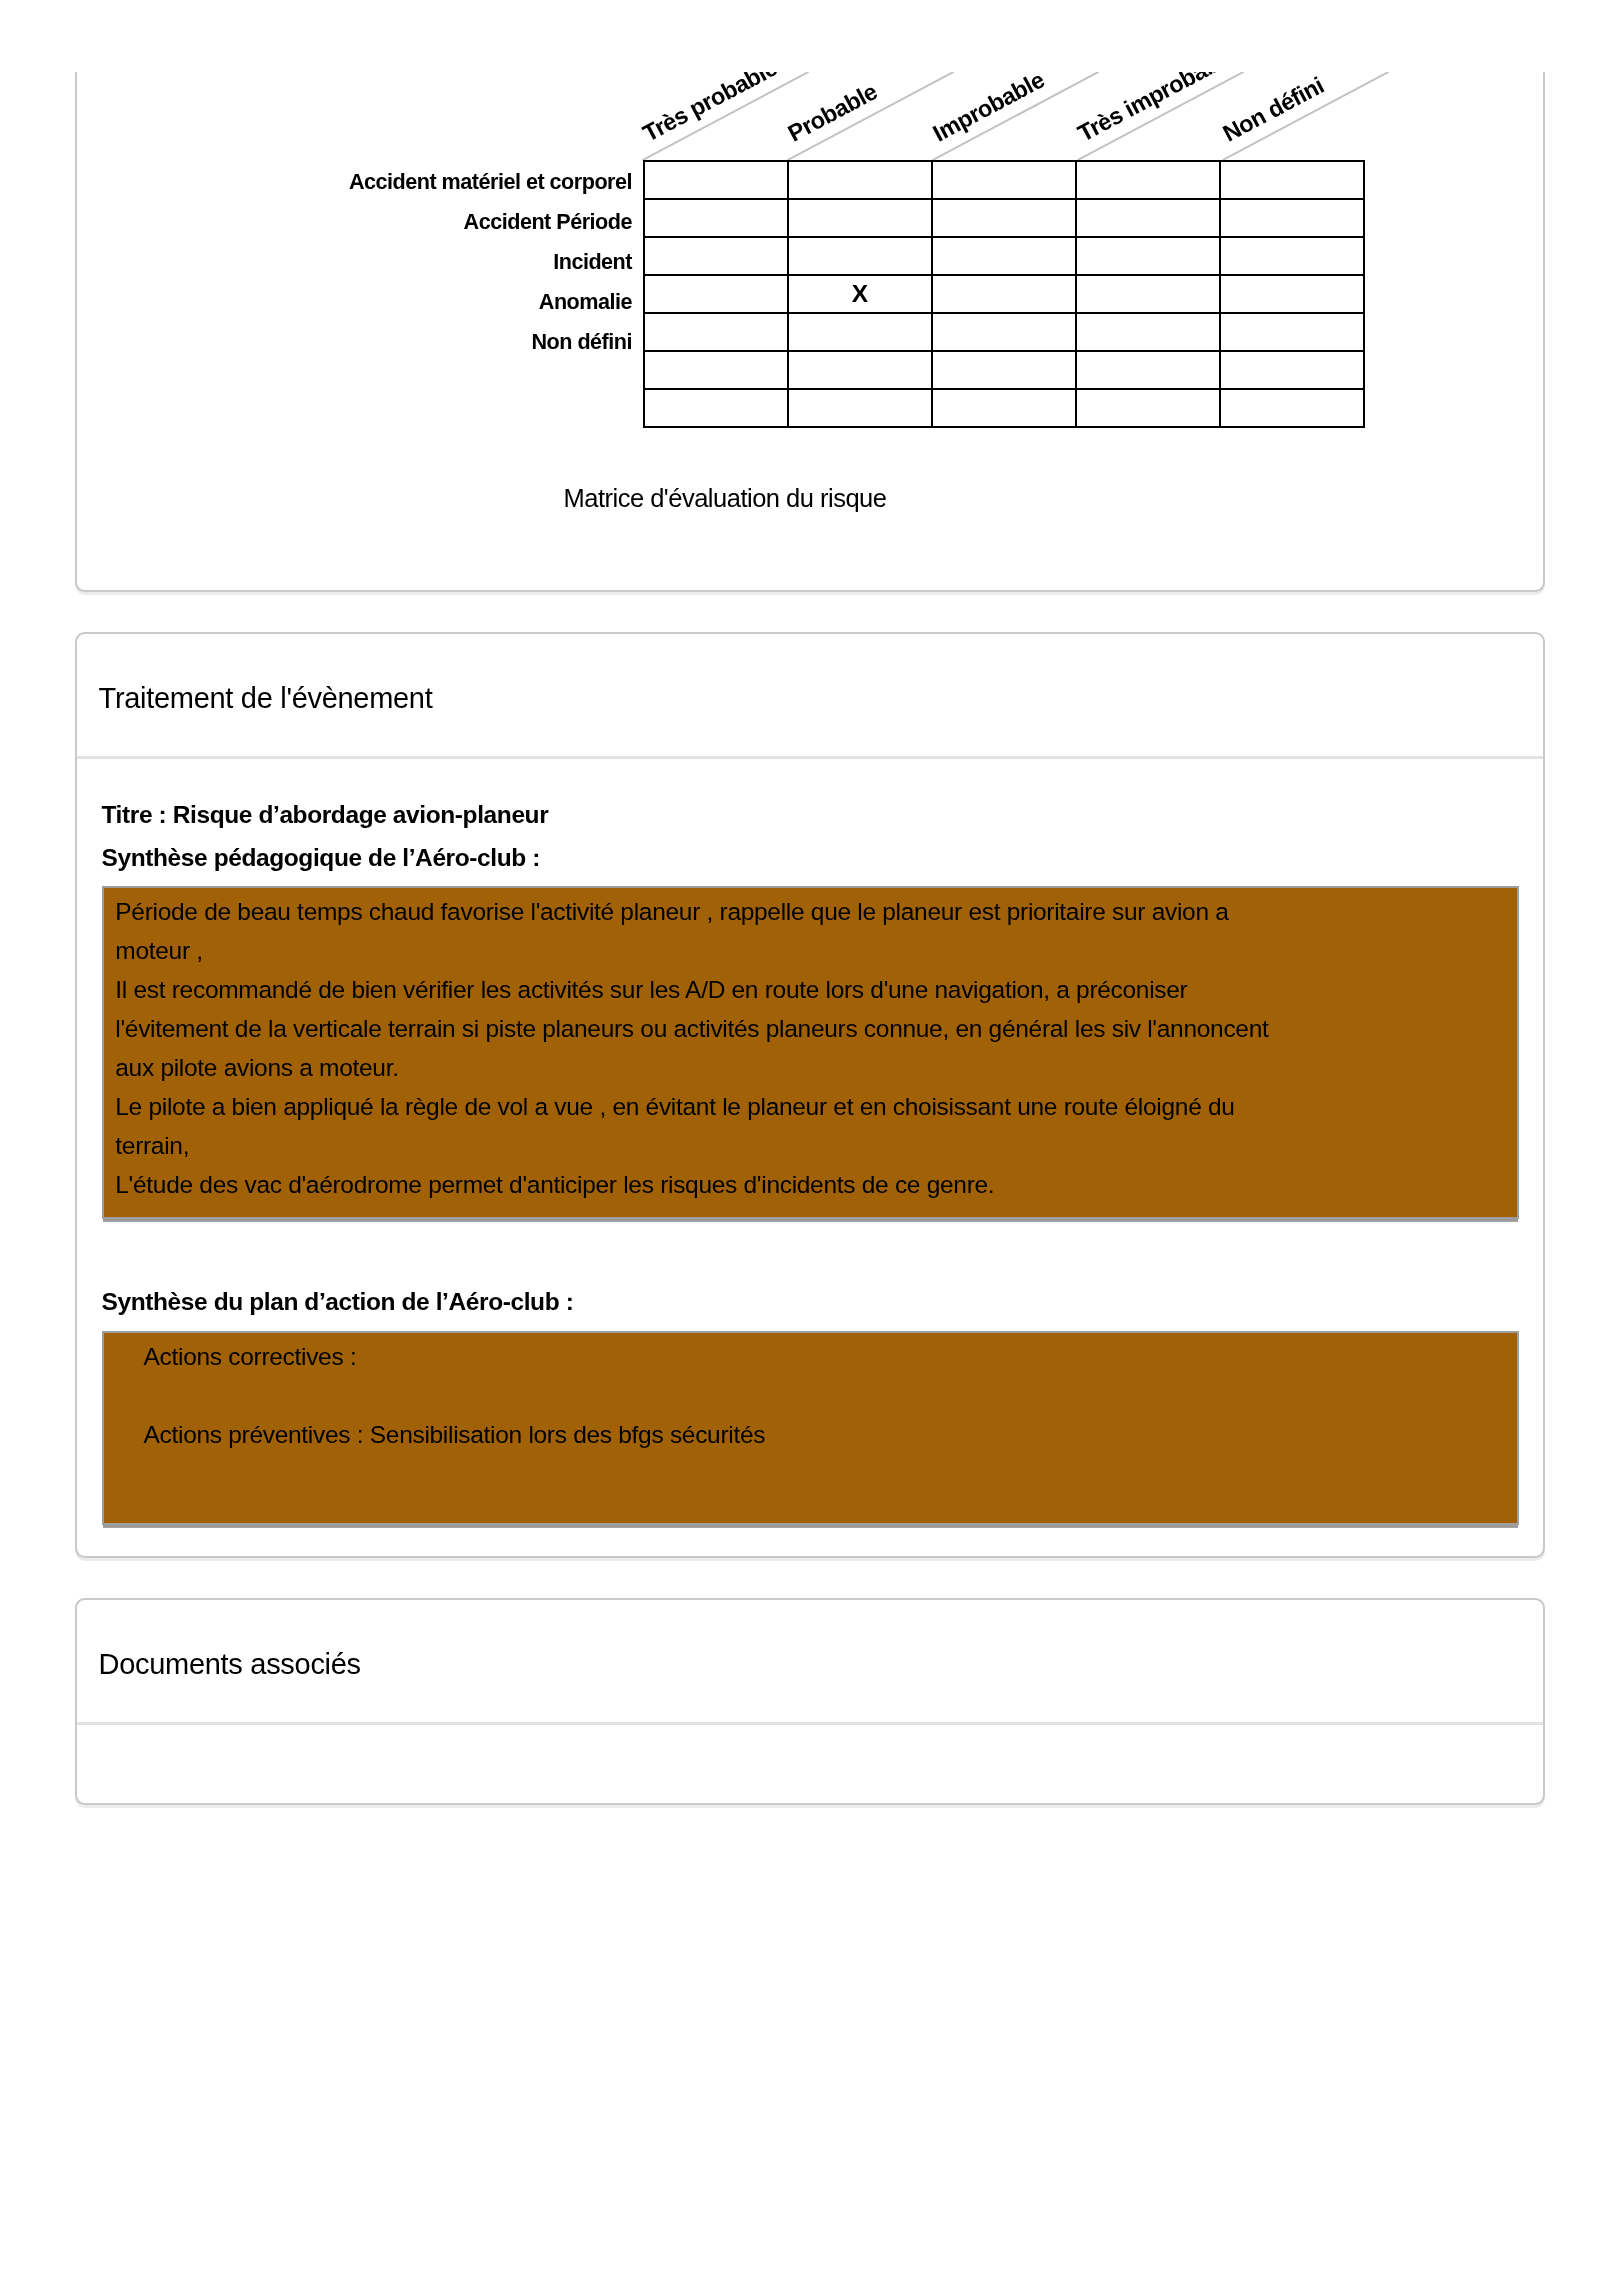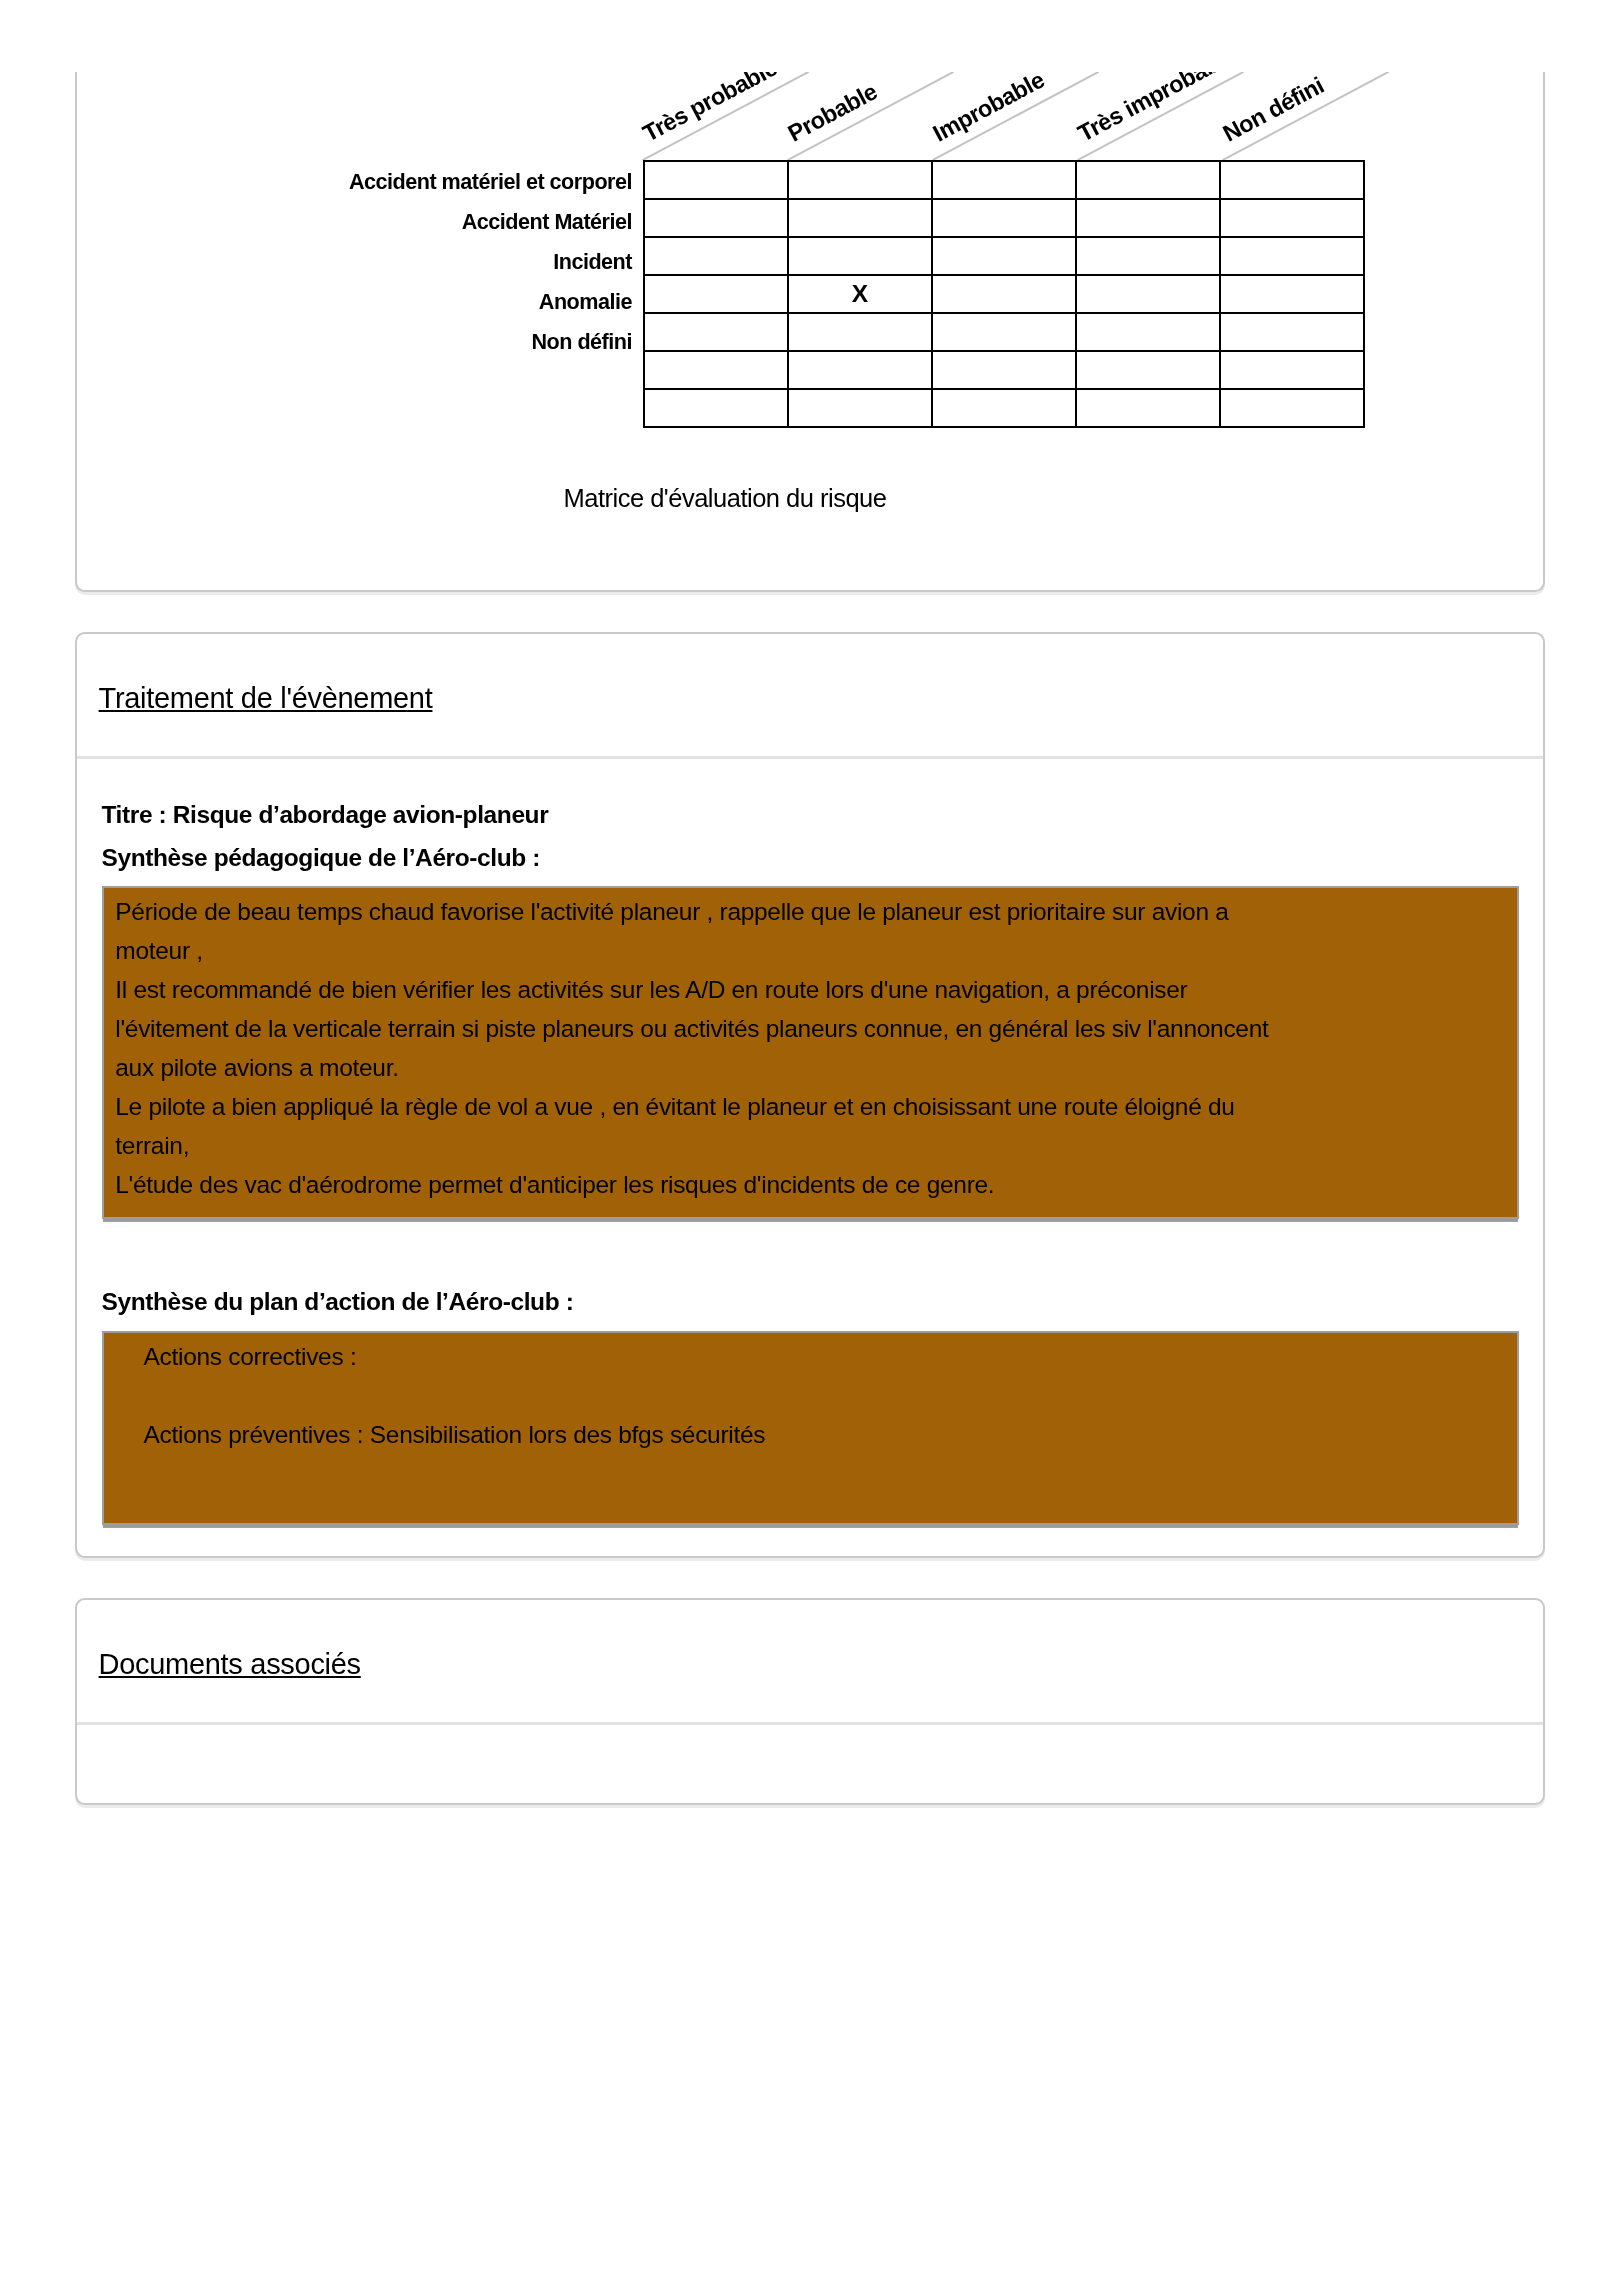--- a/index.html
+++ b/index.html
@@ -37,21 +37,21 @@
     padding:0 0 5.9px 13.7px;white-space:nowrap;overflow:visible;
     font-weight:bold;font-size:23.5px;letter-spacing:-0.5px;
   }
   .matrix-caption{
     position:absolute;left:0;top:412px;width:1296px;text-align:center;
     font-size:25.5px;letter-spacing:-0.5px;
   }
   
   .panel-header{
     padding:47px 21.6px 40px 21.6px;font-size:29px;line-height:35px;
-    border-bottom:3.9px solid #e2e2e2;letter-spacing:-0.3px;text-decoration:underline;
+    border-bottom:3.9px solid #e2e2e2;letter-spacing:-0.3px;
   }
   .panel-body{padding:0 24.5px 31px 24.5px;position:relative;}
   .field-label{
     font-weight:bold;font-size:24.5px;line-height:31px;letter-spacing:-0.4px;
     margin-top:40px;white-space:pre-line;
   }
   .field-label.tight{margin-top:11.8px;}
   .text-box{
     margin-top:13.7px;background:#a16207;
     border:2px solid #9e9e9e;box-shadow:0 3.9px 0 -1px #9a9a9a;
@@ -71,21 +71,21 @@
   <div class="matrix-figure">
     <div class="col-headers">
         <div class="col-header" style="left: 566px;">Très probable</div>
         <div class="col-header" style="left: 711px;">Probable</div>
         <div class="col-header" style="left: 856px;">Improbable</div>
         <div class="col-header" style="left: 1001px;">Très improbable</div>
         <div class="col-header" style="left: 1146px;">Non défini</div>
       </div>
     <div class="row-labels">
         <div class="row-label">Accident matériel et corporel</div>
-        <div class="row-label">Accident Matériel</div>
+        <div class="row-label">Accident Période</div>
         <div class="row-label">Incident</div>
         <div class="row-label">Anomalie</div>
         <div class="row-label">Non défini</div>
       </div>
     <table class="matrix-grid">
       <tbody>
           <tr>
             <td></td>
             <td></td>
             <td></td>

